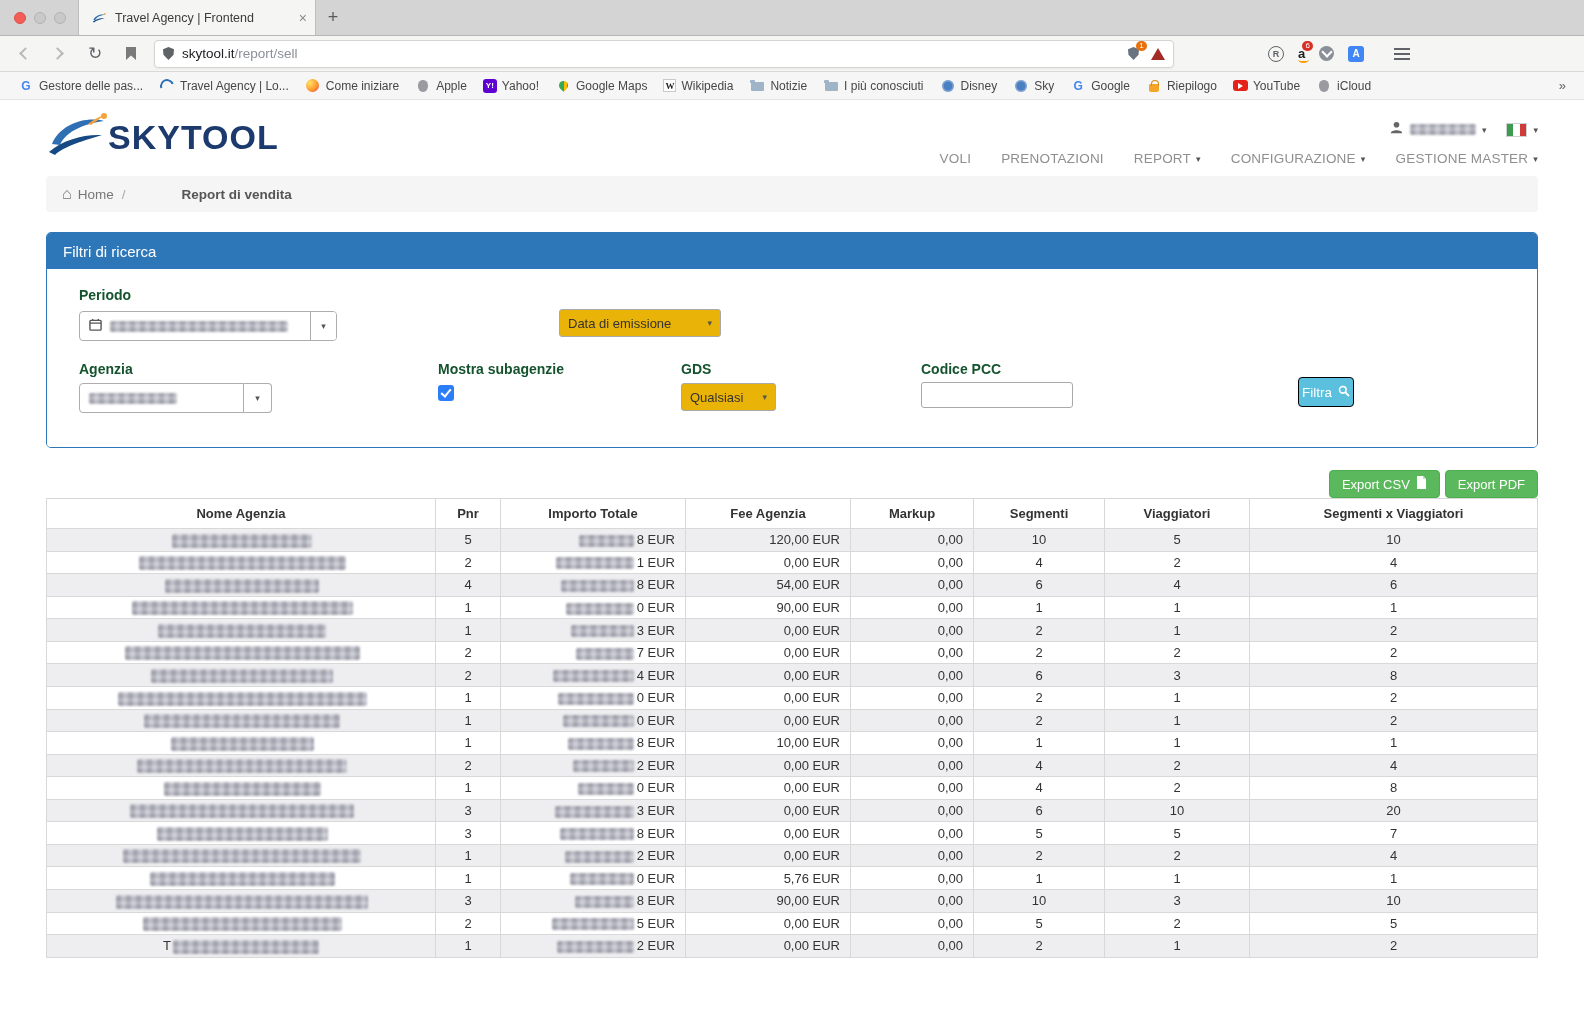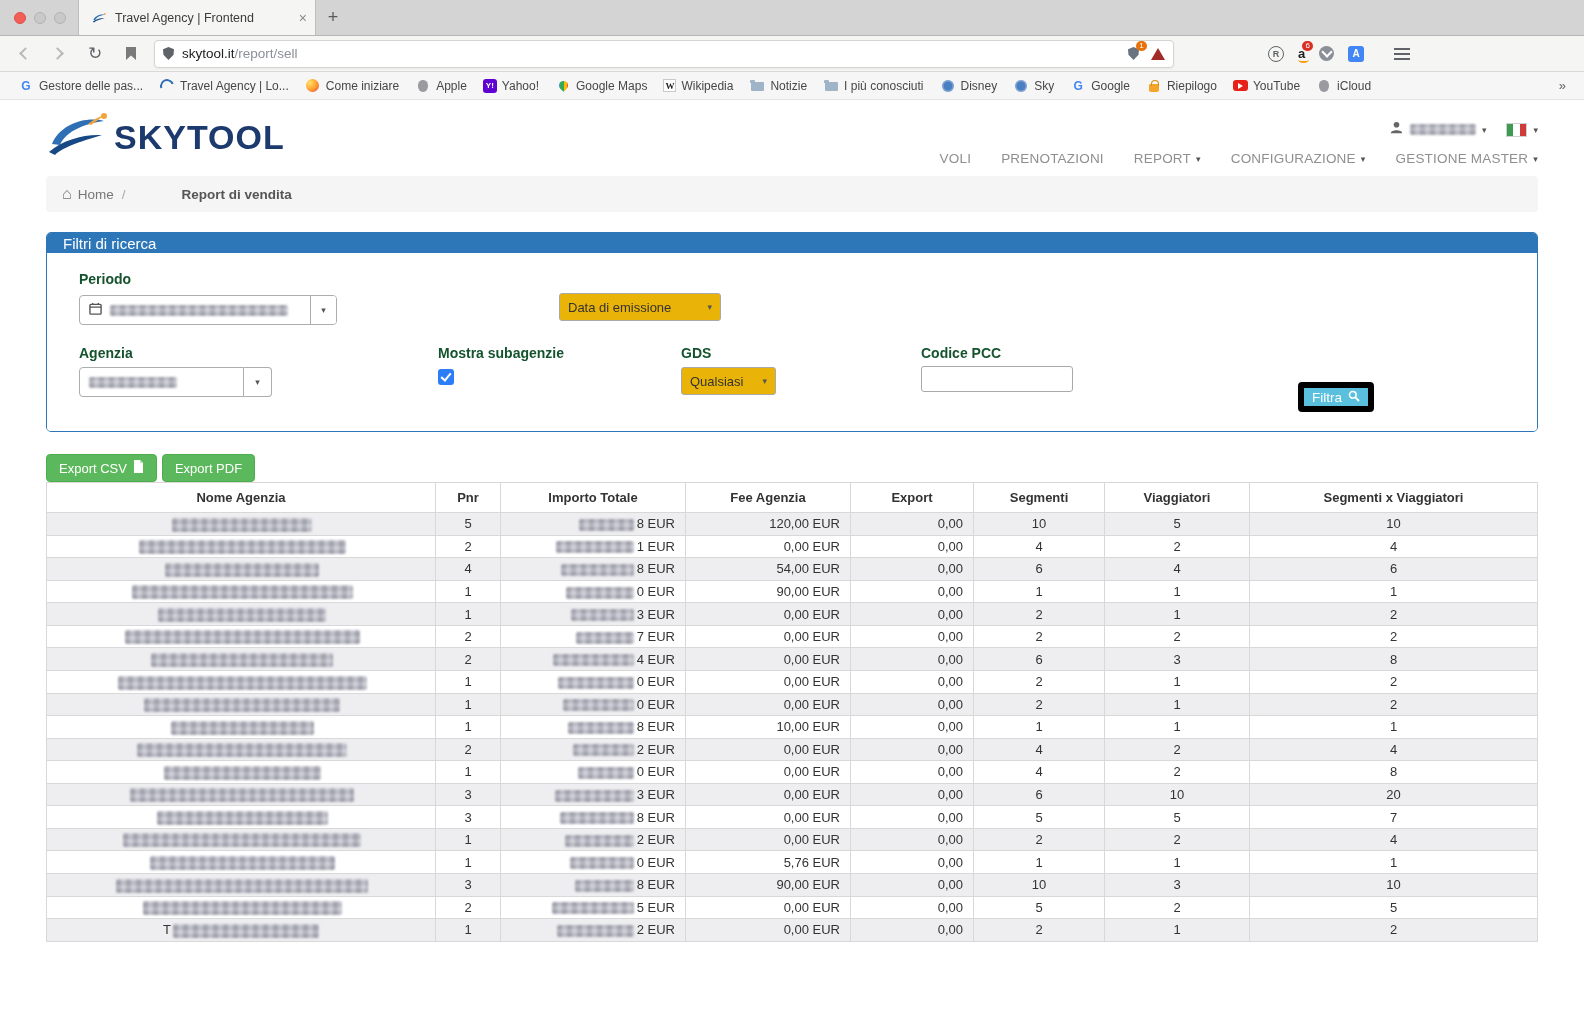--- a/index.html
+++ b/index.html
@@ -72,37 +72,37 @@
   
   .redact { display: inline-block; height: 13px; border-radius: 2px; vertical-align: middle;
     background-color: #d6d6dc;
     background-image: repeating-linear-gradient(90deg, rgba(120,120,135,.35) 0 5px, rgba(195,195,205,.35) 5px 10px),
                       repeating-linear-gradient(0deg, rgba(140,140,155,.4) 0 4px, rgba(215,215,225,.4) 4px 8px);
     filter: blur(1.2px); }
 
   
   .page { padding: 12px 46px 0; }
   .site-header { display: flex; justify-content: space-between; align-items: flex-start; }
-  .logo { display: flex; align-items: center; gap: 6px; }
+  .logo { display: flex; align-items: center; }
   .logo-text { font-size: 34px; font-weight: 700; color: #1c3a6e; letter-spacing: 1px; }
   .header-right { display: flex; flex-direction: column; align-items: flex-end; gap: 12px; padding-top: 8px; }
   .user-row { display: flex; align-items: center; gap: 6px; }
   .caret { font-size: 9px; color: #555; }
   .flag-it { width: 21px; height: 14px; border: 1px solid #d0d0d0; background: linear-gradient(90deg, #3c9b51 0 33%, #fff 33% 66%, #cf3a3a 66%); display: inline-block; margin-left: 14px; }
   .main-nav { display: flex; align-items: center; gap: 30px; }
   .nav-item { font-size: 13.5px; color: #8f8f8f; letter-spacing: .2px; display: inline-flex; align-items: center; gap: 5px; cursor: default; }
 
   .breadcrumb { margin-top: 10px; height: 36px; background: #f5f5f5; border-radius: 4px; display: flex; align-items: center; gap: 8px; padding: 0 16px; font-size: 13.5px; }
   .bc-home { display: inline-flex; align-items: center; gap: 6px; color: #777; }
   .bc-home-icon { font-size: 16px; color: #777; line-height: 1; }
   .bc-sep { color: #aaa; }
   .bc-current { color: #555; font-weight: 700; padding-left: 48px; }
 
   .panel { margin-top: 20px; border: 1px solid #2d77b9; border-radius: 5px; overflow: hidden; }
-  .panel-heading { height: 20px; background: #2d77b9; color: #fff; font-size: 15px; display: flex; align-items: center; padding: 0 16px; }
+  .panel-heading { height: 36px; background: #2d77b9; color: #fff; font-size: 15px; display: flex; align-items: center; padding: 0 16px; }
   .panel-body { position: relative; height: 178px; background: #fff; }
   .flabel { position: absolute; font-size: 14px; font-weight: 700; color: #14532d; }
   .l-periodo { left: 32px; top: 18px; }
   .l-agenzia { left: 32px; top: 92px; }
   .l-subag { left: 391px; top: 92px; }
   .l-gds { left: 634px; top: 92px; }
   .l-pcc { left: 874px; top: 92px; }
 
   .date-group { position: absolute; left: 32px; top: 42px; width: 258px; height: 30px; border: 1px solid #adadad; border-radius: 4px; display: flex; align-items: center; background: #fff; }
   .date-main { flex: 1; display: flex; align-items: center; gap: 8px; padding: 0 9px; }
@@ -115,24 +115,24 @@
   .agenzia-group { position: absolute; left: 32px; top: 114px; width: 193px; height: 30px; display: flex; }
   .agenzia-input { flex: 1; border: 1px solid #adadad; border-radius: 4px 0 0 4px; background: #fff; display: flex; align-items: center; padding: 0 9px; }
   .agenzia-caret-btn { width: 28px; border: 1px solid #adadad; border-left: none; border-radius: 0 4px 4px 0; background: #fff; display: flex; align-items: center; justify-content: center; }
 
   .checkbox { position: absolute; left: 391px; top: 116px; width: 16px; height: 16px; background: #2c7ef8; border-radius: 3px; display: flex; align-items: center; justify-content: center; }
   .checkbox::after { content: ""; width: 4px; height: 8px; border-right: 2px solid #fff; border-bottom: 2px solid #fff; transform: rotate(40deg); margin-top: -2px; }
 
   .pcc-input { position: absolute; left: 874px; top: 113px; width: 152px; height: 26px; border: 1px solid #a9a9a9; border-radius: 3px; background: #fff; }
 
   .btn { border: none; border-radius: 4px; color: #fff; font-size: 13.5px; font-family: inherit; display: inline-flex; align-items: center; justify-content: center; gap: 6px; cursor: default; }
-  .btn-filtra { position: absolute; left: 1251px; top: 129px; width: 76px; height: 30px; background: #5bc0de; border: 6px solid #000000; }
+  .btn-filtra { position: absolute; left: 1251px; top: 108px; width: 56px; height: 30px; background: #5bc0de; border: 1px solid #000000; }
   .btn-success { background: #5cb85c; border: 1px solid #4cae4c; height: 28px; padding: 0 12px; font-size: 13px; }
 
-  .export-row { margin-top: 22px; display: flex; justify-content: flex-start; gap: 5px; }
+  .export-row { margin-top: 22px; display: flex; justify-content: flex-end; gap: 5px; }
 
   table.report { width: 100%; border-collapse: collapse; table-layout: fixed; font-size: 13px; border-radius: 28px; }
   table.report th, table.report td { border: 1px solid #d8d8d8; }
   table.report th { padding: 7px 8px; font-weight: 700; text-align: center; color: #333; background: #fff; }
   table.report td { padding: 3px 8px; height: 17px; color: #333; }
   table.report tbody tr:nth-child(odd) { background: #eeeef0; }
   td.c-center, .c-center { text-align: center; }
   td.c-right, .c-right { text-align: right; padding-right: 10px !important; }
   td.c-name { text-align: center; }
   .r-name { height: 14px; }
@@ -426,21 +426,21 @@
           <col style="width:131px">
           <col style="width:145px">
           <col style="width:288px">
       </colgroup>
       <thead>
         <tr>
           <th>Nome Agenzia</th>
           <th>Pnr</th>
           <th>Importo Totale</th>
           <th>Fee Agenzia</th>
-          <th>Export</th>
+          <th>Markup</th>
           <th>Segmenti</th>
           <th>Viaggiatori</th>
           <th>Segmenti x Viaggiatori</th>
         </tr>
       </thead>
       <tbody id="table-body">
       <tr>
         <td class="c-name"><span class="np"></span><span class="redact r-name" style="width: 140px;"></span></td>
         <td class="c-center v-pnr">5</td>
         <td class="c-right"><span class="redact r-imp" style="width: 55px;"></span><span class="v-imp">8 EUR</span></td>

